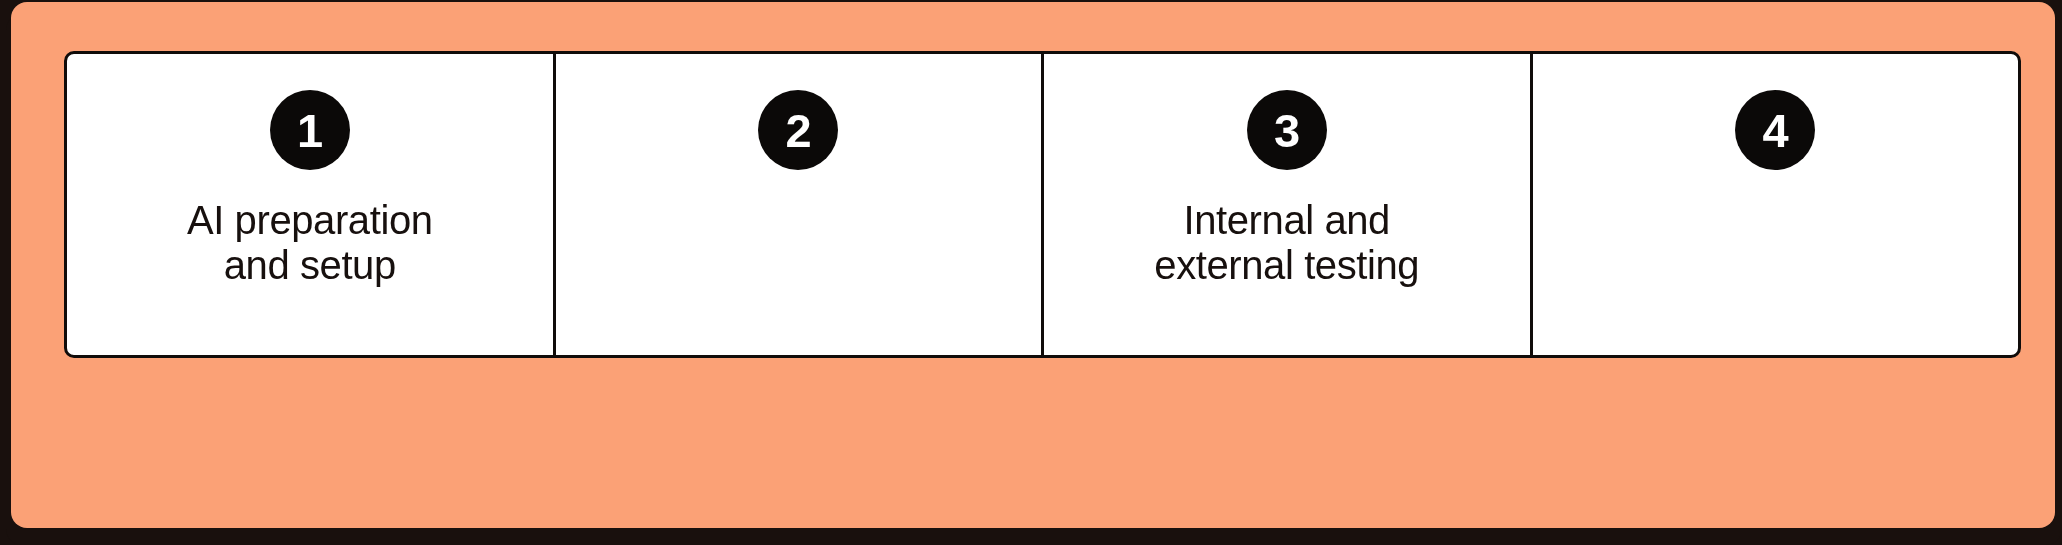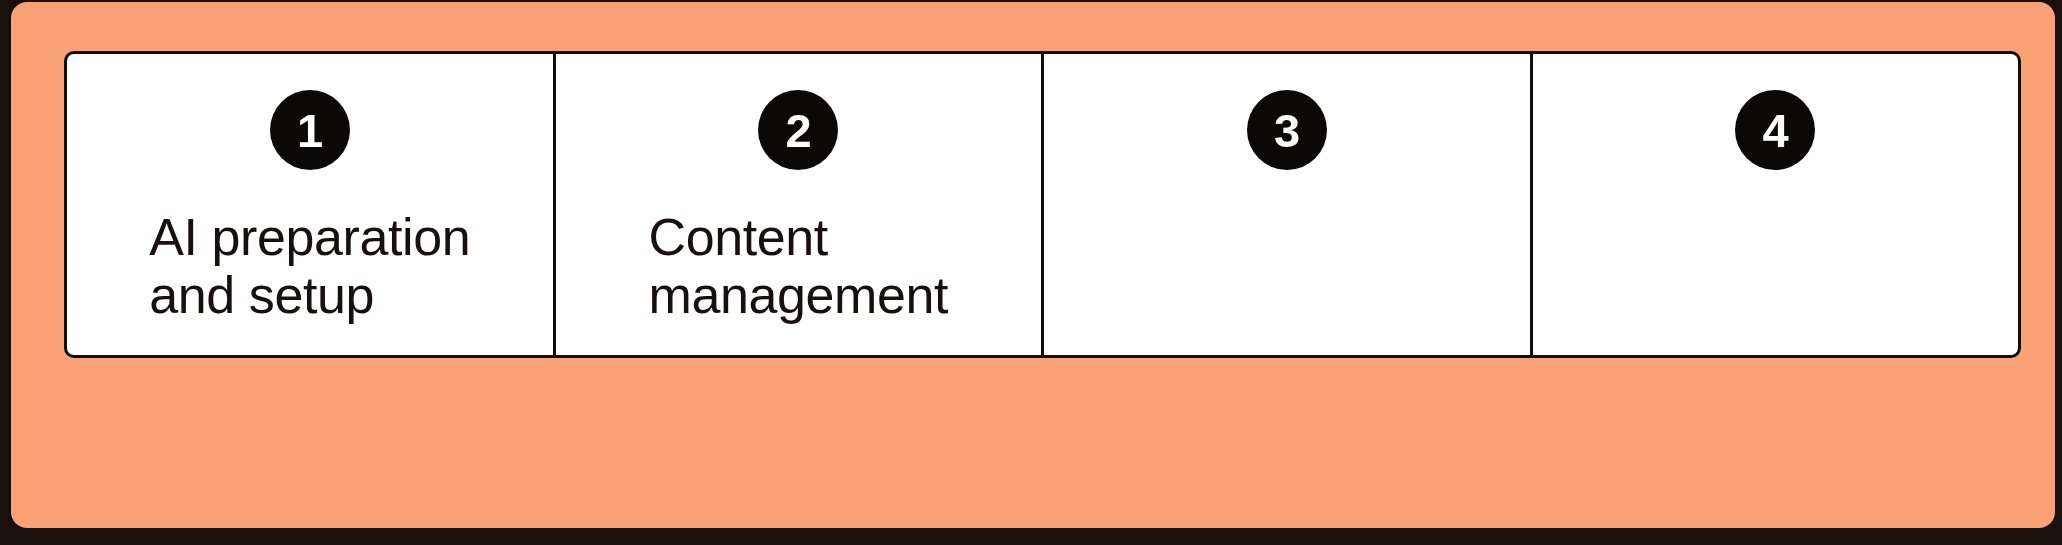--- a/index.html
+++ b/index.html
@@ -91,22 +91,23 @@
     justify-content: center;
     font-size: 47px;
     font-weight: bold;
     line-height: 1;
     letter-spacing: -0.5px;
     flex: 0 0 auto;
   }
 
   
   .step-label {
-    margin-top: 38px;
-    font-size: 52px;
+    margin-top: 28px;
+    text-align: center;
+    font-size: 40px;
     line-height: 1.12;
     color: #17100e;
     font-weight: 400;
     letter-spacing: -0.4px;
     padding: 0 14px;
     white-space: pre-line;
   }
 </style>
 </head>
 <body>
@@ -120,26 +121,26 @@
     <div class="steps-card">
 
       <div class="step-panel">
         <div class="step-badge">1</div>
         <div class="step-label">AI preparation
 and setup</div>
       </div>
 
       <div class="step-panel">
         <div class="step-badge">2</div>
-        <div class="step-label">Content
-management</div>
       </div>
 
       <div class="step-panel">
         <div class="step-badge">3</div>
+        <div class="step-label">Internal and
+external testing</div>
       </div>
 
       <div class="step-panel">
         <div class="step-badge">4</div>
       </div>
 
     </div>
   </div>
 </div>
 

